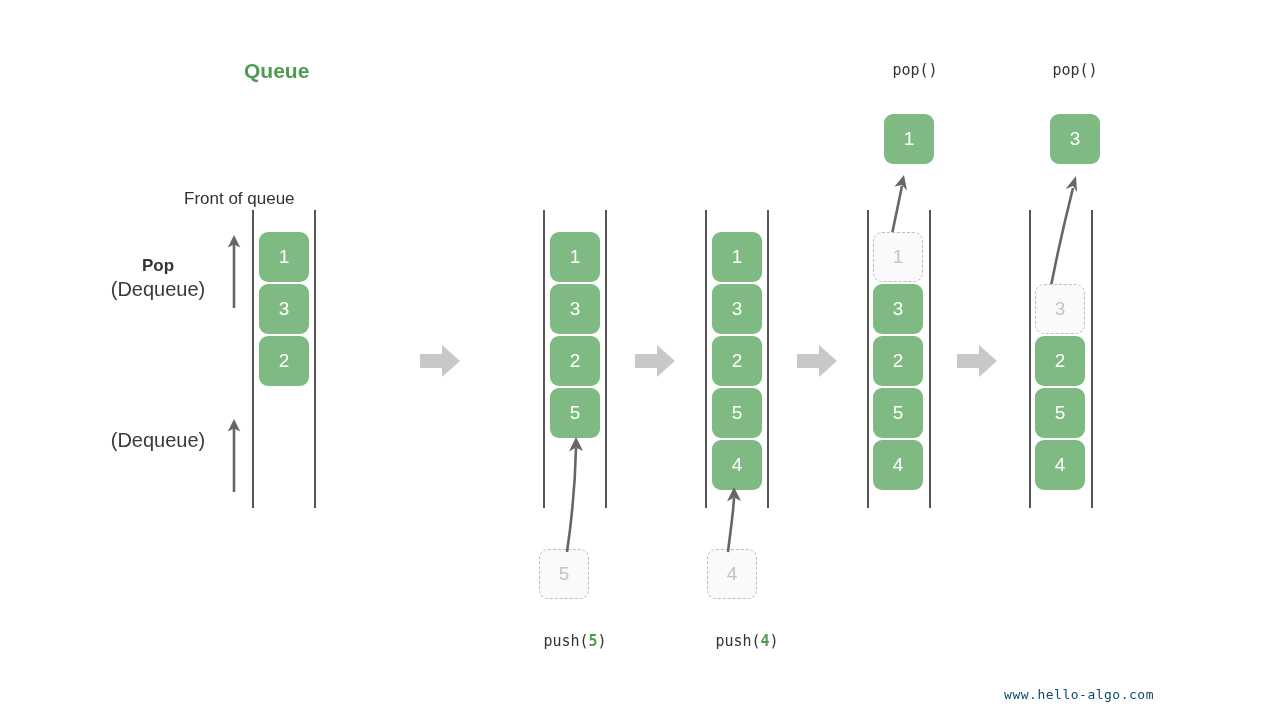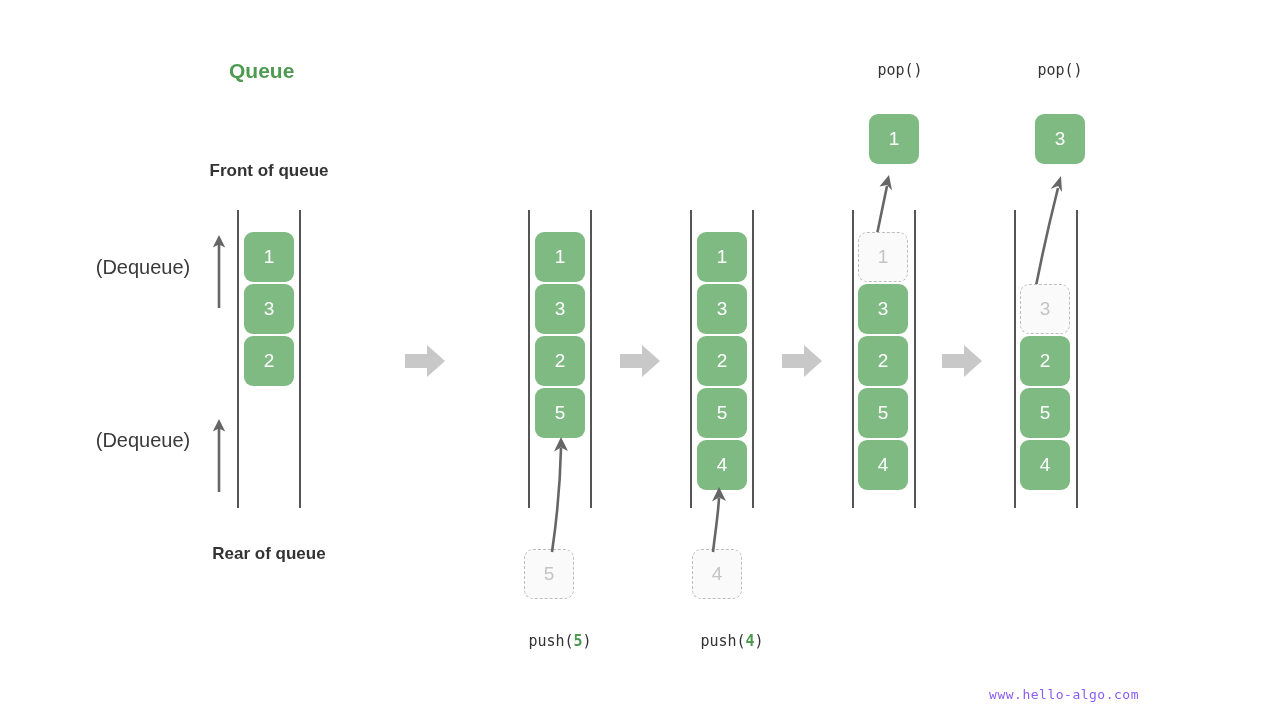--- a/index.html
+++ b/index.html
@@ -10,40 +10,41 @@
   body {
     width: 1280px;
     height: 720px;
     position: relative;
     overflow: hidden;
     font-family: "Liberation Sans", sans-serif;
     -webkit-font-smoothing: antialiased;
   }
   #stage {
     position: absolute;
-    left: 1px; top: 0;
+    left: 16px; top: 0;
     width: 1164px;
     height: 720px;
   }
 
   
   .title {
     position: absolute;
     font-size: 21px;
     font-weight: bold;
     color: #4e9a51;
     white-space: nowrap;
   }
   .hdr-label {
     position: absolute;
     font-size: 17px;
-    font-weight: bold;
+    font-weight: normal;
     color: #333333;
     white-space: nowrap;
-    text-align: center;
+    text-align: left;
+    margin-top: 28px;
   }
   .side-label {
     position: absolute;
     width: 170px;
     text-align: center;
     color: #333333;
     white-space: nowrap;
   }
   .side-label .l1 {
     display: block;
@@ -70,21 +71,21 @@
   .op-label .arg {
     color: #4e9a51;
     font-weight: bold;
   }
   .watermark {
     position: absolute;
     right: 26px;
     bottom: 18px;
     font-family: "DejaVu Sans Mono", "Liberation Mono", monospace;
     font-size: 13px;
-    color: #8b5cf6;
+    color: #0c4a6e;
     letter-spacing: 0.5px;
     white-space: nowrap;
     text-align: center;
   }
 
   
   .rail {
     position: absolute;
     width: 1.6px;
     background: #555555;
@@ -134,36 +135,36 @@
   <div class="hdr-label" style="left:168px; top:161px; width:200px;">Front of queue</div>
 
   <div class="rail" style="left:236px; top:210px; height:298px;"></div>
   <div class="rail" style="left:298px; top:210px; height:298px;"></div>
 
   <div class="box" style="left:243px; top:232px;">1</div>
   <div class="box" style="left:243px; top:284px;">3</div>
   <div class="box" style="left:243px; top:336px;">2</div>
 
   <div class="side-label" style="left:57px; top:255px;">
+    <span class="l1">Pop</span>
     <span class="l2">(Dequeue)</span>
   </div>
   <svg class="thinarrow" style="left:206px; top:230px;" width="24" height="80" viewBox="0 0 24 80">
     <line x1="12" y1="78" x2="12" y2="14" stroke="#666666" stroke-width="2.6"></line>
     <path d="M12 5 L18.2 17.5 L12 14.5 L5.8 17.5 Z" fill="#666666"></path>
   </svg>
 
   <div class="side-label" style="left:57px; top:428px;">
     <span class="l2">(Dequeue)</span>
   </div>
   <svg class="thinarrow" style="left:206px; top:414px;" width="24" height="80" viewBox="0 0 24 80">
     <line x1="12" y1="78" x2="12" y2="14" stroke="#666666" stroke-width="2.6"></line>
     <path d="M12 5 L18.2 17.5 L12 14.5 L5.8 17.5 Z" fill="#666666"></path>
   </svg>
 
-  <div class="hdr-label" style="left:168px; top:544px; width:200px;">Rear of queue</div>
 
   <svg class="blockarrow" style="left:404px; top:344px;" viewBox="0 0 40 34">
     <path d="M0 10 L22 10 L22 1 L40 17 L22 33 L22 24 L0 24 Z" fill="#c8c8c8"></path>
   </svg>
 
   <div class="rail" style="left:527px; top:210px; height:298px;"></div>
   <div class="rail" style="left:589px; top:210px; height:298px;"></div>
 
   <div class="box" style="left:534px; top:232px;">1</div>
   <div class="box" style="left:534px; top:284px;">3</div>

